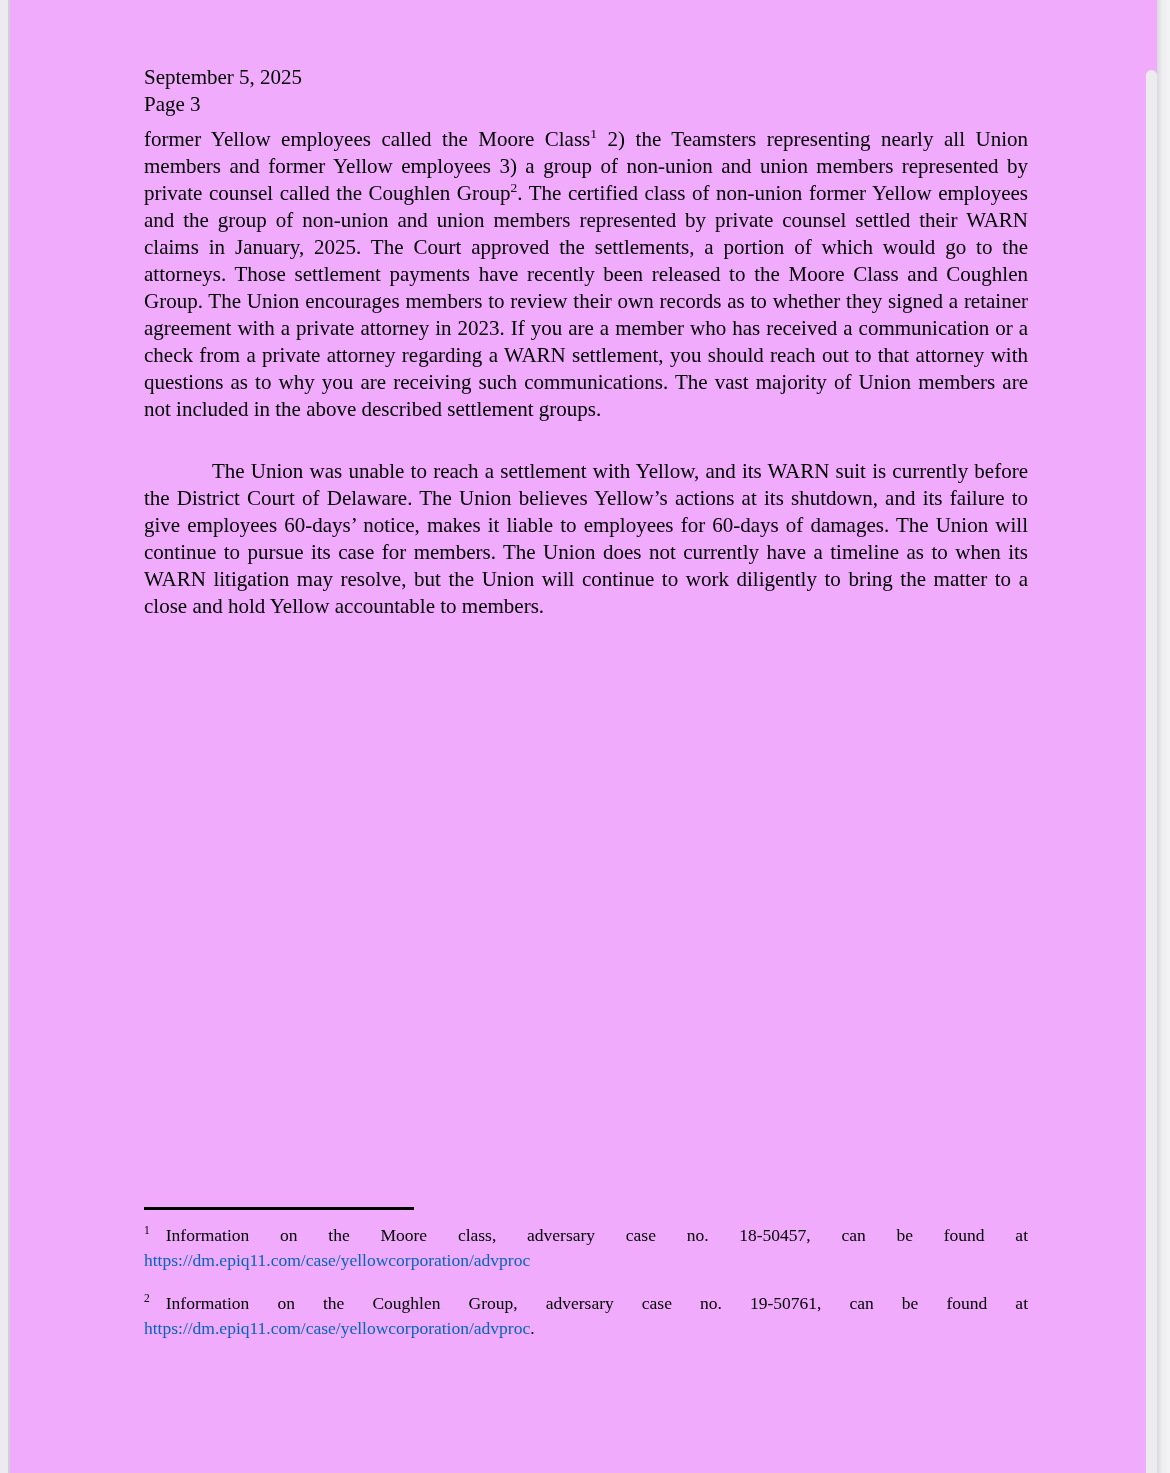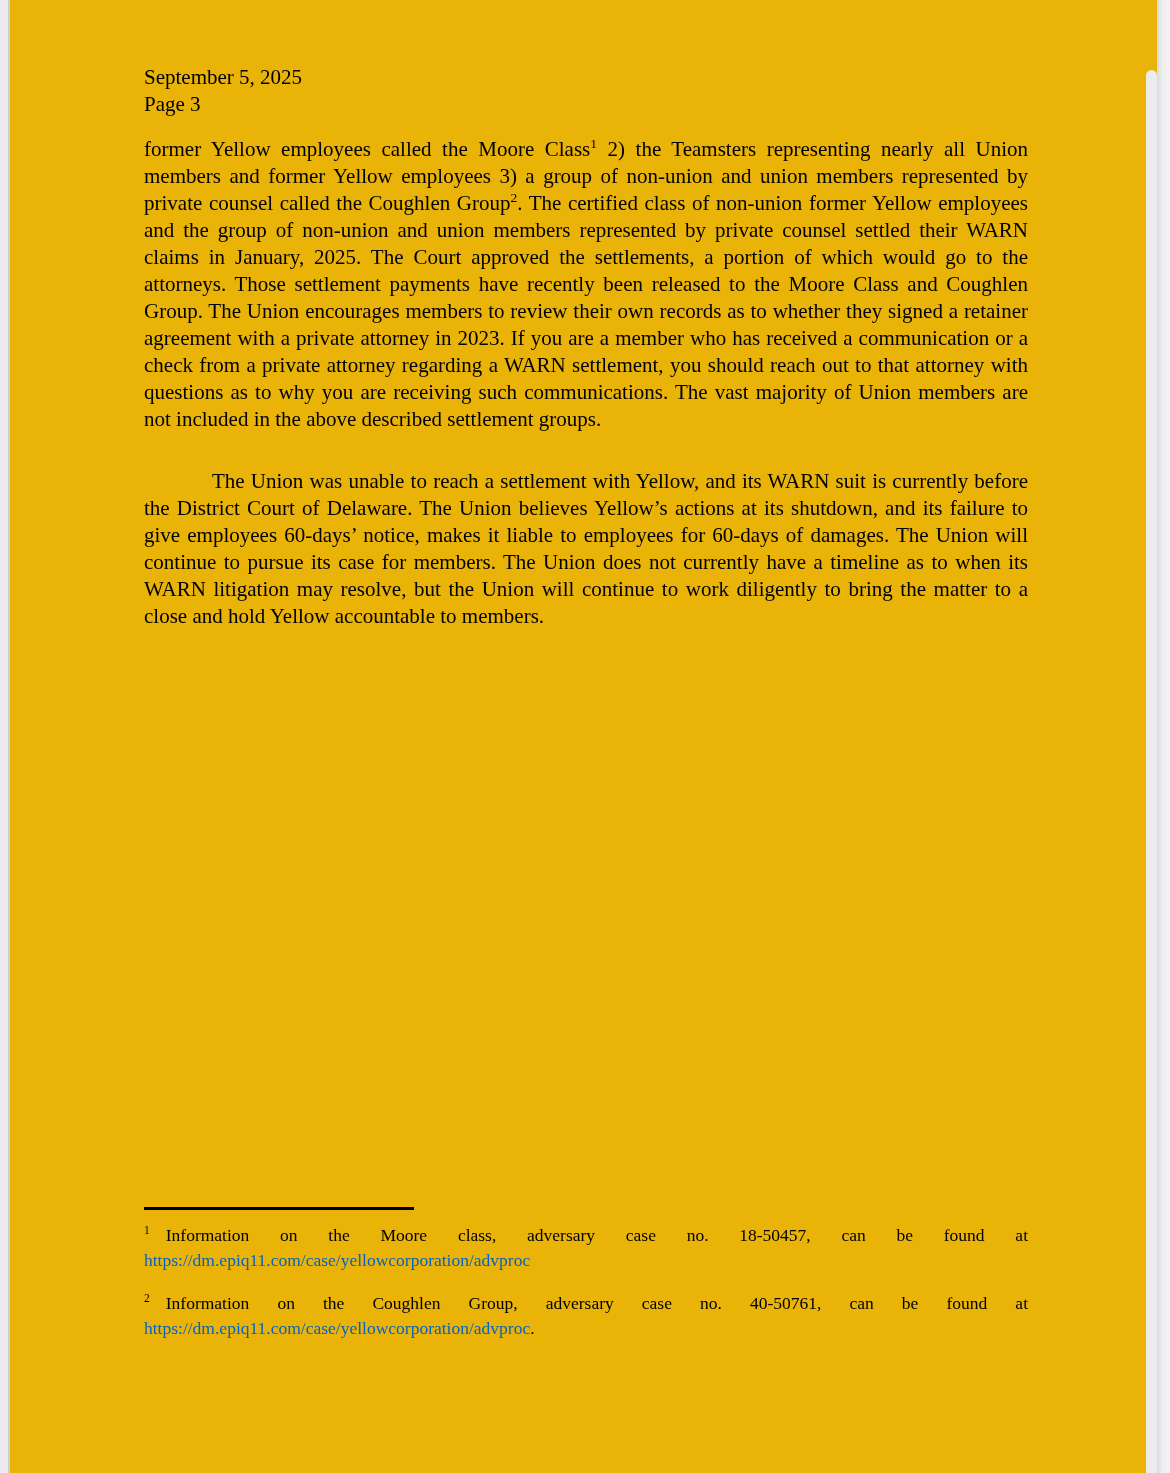--- a/index.html
+++ b/index.html
@@ -4,21 +4,21 @@
 <style>
   html, body {
     margin: 0;
     padding: 0;
     background: #ffffff;
   }
   #viewport {
     position: relative;
     width: 1170px;
     height: 1473px;
-    background: #eab308;
+    background: #f0abfc;
     overflow: hidden;
     font-family: "Liberation Serif", "DejaVu Serif", serif;
     color: #000000;
   }
   
   .left-gutter {
     position: absolute;
     left: 0; top: 0;
     width: 8px; height: 1473px;
     background: #ebebf0;
@@ -47,21 +47,21 @@
   .header-line {
     font-size: 21px;
     line-height: 27px;
     text-align: left;
   }
   .para {
     font-size: 21px;
     line-height: 27px;
     text-align: justify;
   }
-  .para-1 { margin-top: 18px; }
+  .para-1 { margin-top: 8px; }
   .para-2 { margin-top: 35px; text-indent: 68px; }
   .fn-ref {
     font-size: 13.5px;
     vertical-align: super;
     line-height: 0;
   }
   .footnotes {
     position: absolute;
     left: 144px; top: 1207px;
     width: 884px;
@@ -110,17 +110,17 @@
     <div class="para para-2">The Union was unable to reach a settlement with Yellow, and its WARN suit is currently before the District Court of Delaware. The Union believes Yellow’s actions at its shutdown, and its failure to give employees 60-days’ notice, makes it liable to employees for 60-days of damages. The Union will continue to pursue its case for members. The Union does not currently have a timeline as to when its WARN litigation may resolve, but the Union will continue to work diligently to bring the matter to a close and hold Yellow accountable to members.</div>
 
   </div>
 
   <div class="footnotes">
     <div class="fn-rule"></div>
 
     <div class="footnote"><span class="fn-marker">1</span><span>Information on the Moore class, adversary case no. 18-50457, can be found at</span>
       <a class="fn-link">https://dm.epiq11.com/case/yellowcorporation/advproc</a><span class="fn-suffix"></span></div>
 
-    <div class="footnote"><span class="fn-marker">2</span><span>Information on the Coughlen Group, adversary case no. 40-50761, can be found at</span>
+    <div class="footnote"><span class="fn-marker">2</span><span>Information on the Coughlen Group, adversary case no. 19-50761, can be found at</span>
       <a class="fn-link">https://dm.epiq11.com/case/yellowcorporation/advproc</a><span class="fn-suffix">.</span></div>
   </div>
 
 </div>
 
 </body></html>

